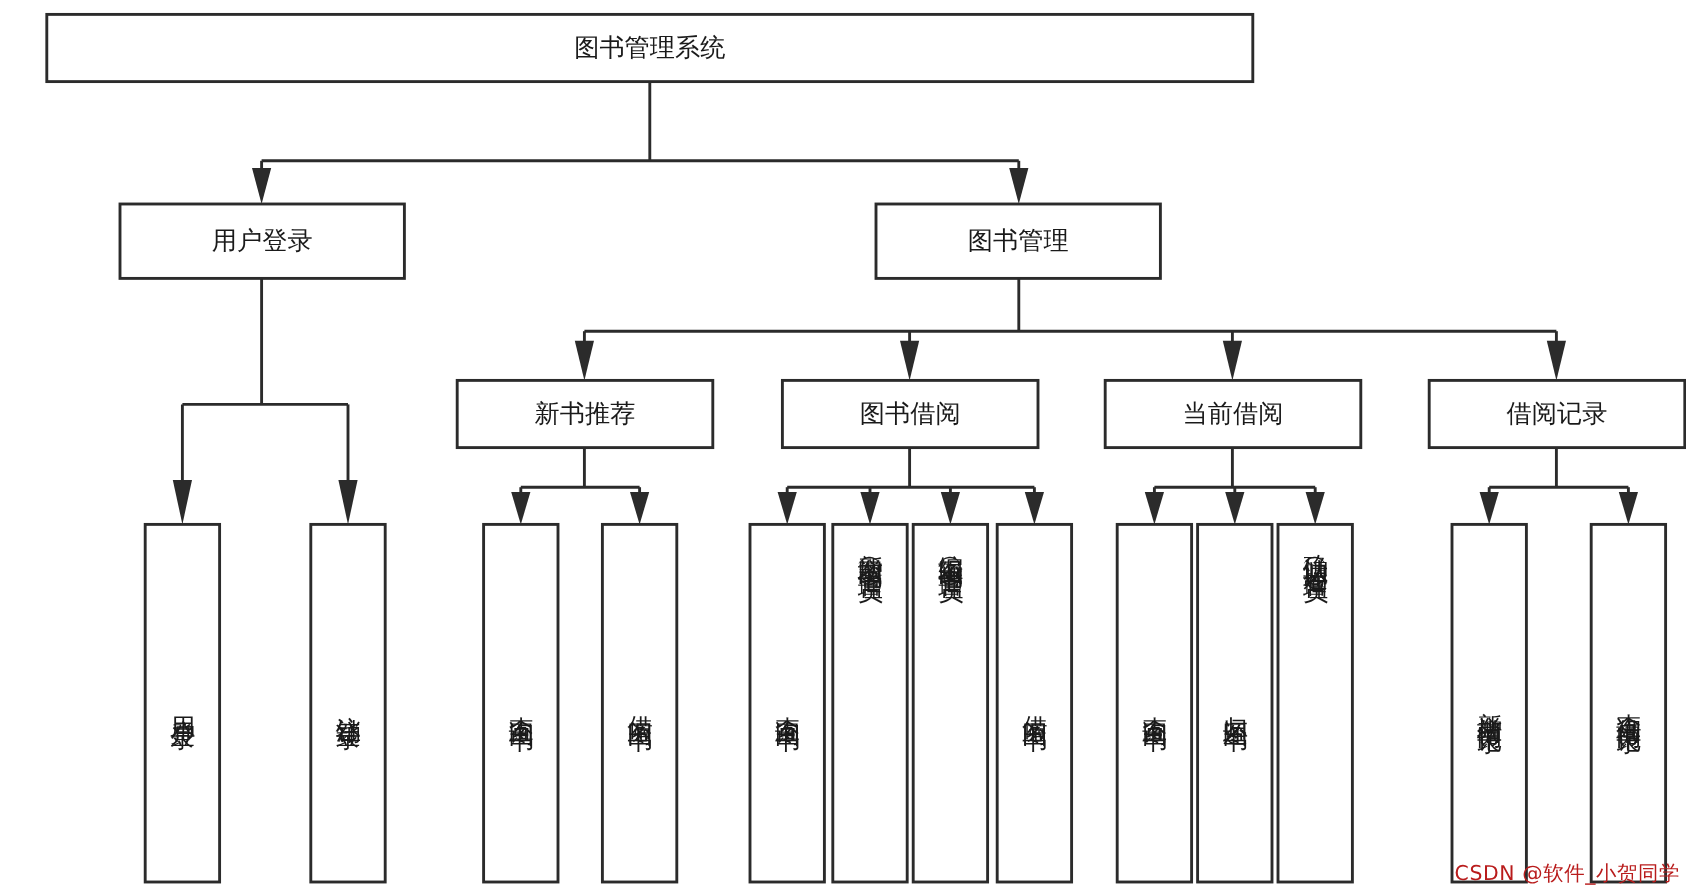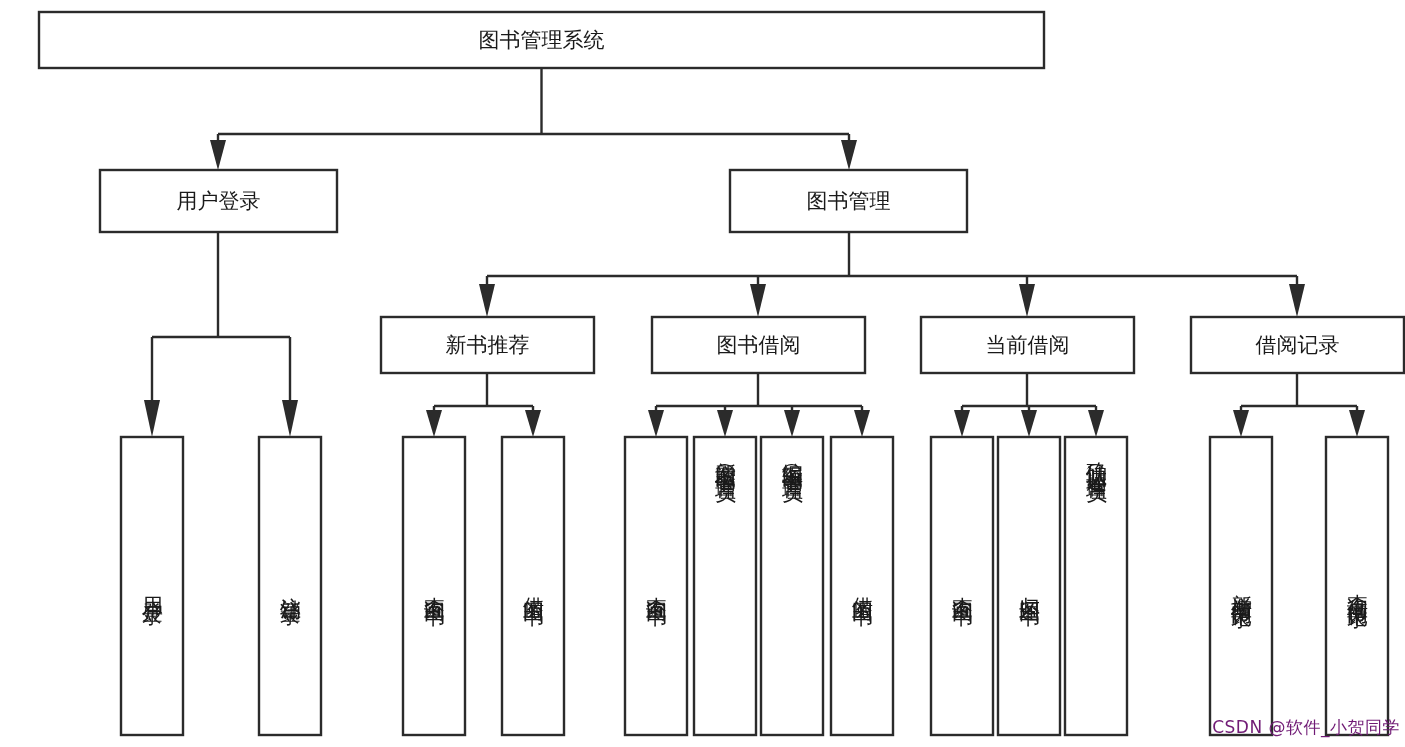--- a/index.html
+++ b/index.html
@@ -68,21 +68,21 @@
     color: #1a1a1a;
     white-space: nowrap;
     text-align: center;
   }
   .watermark {
     position: absolute;
     right: 24px;
     bottom: 8px;
     font-family: "DejaVu Sans", "Liberation Sans", sans-serif;
     font-size: 17px;
-    color: #701a75;
+    color: #b91c1c;
     letter-spacing: 0.5px;
     white-space: nowrap;
   }
 </style>
 </head>
 <body>
 
 <div id="diagram-root">
 
   <svg id="flow-svg" viewBox="0 0 1405 747">

